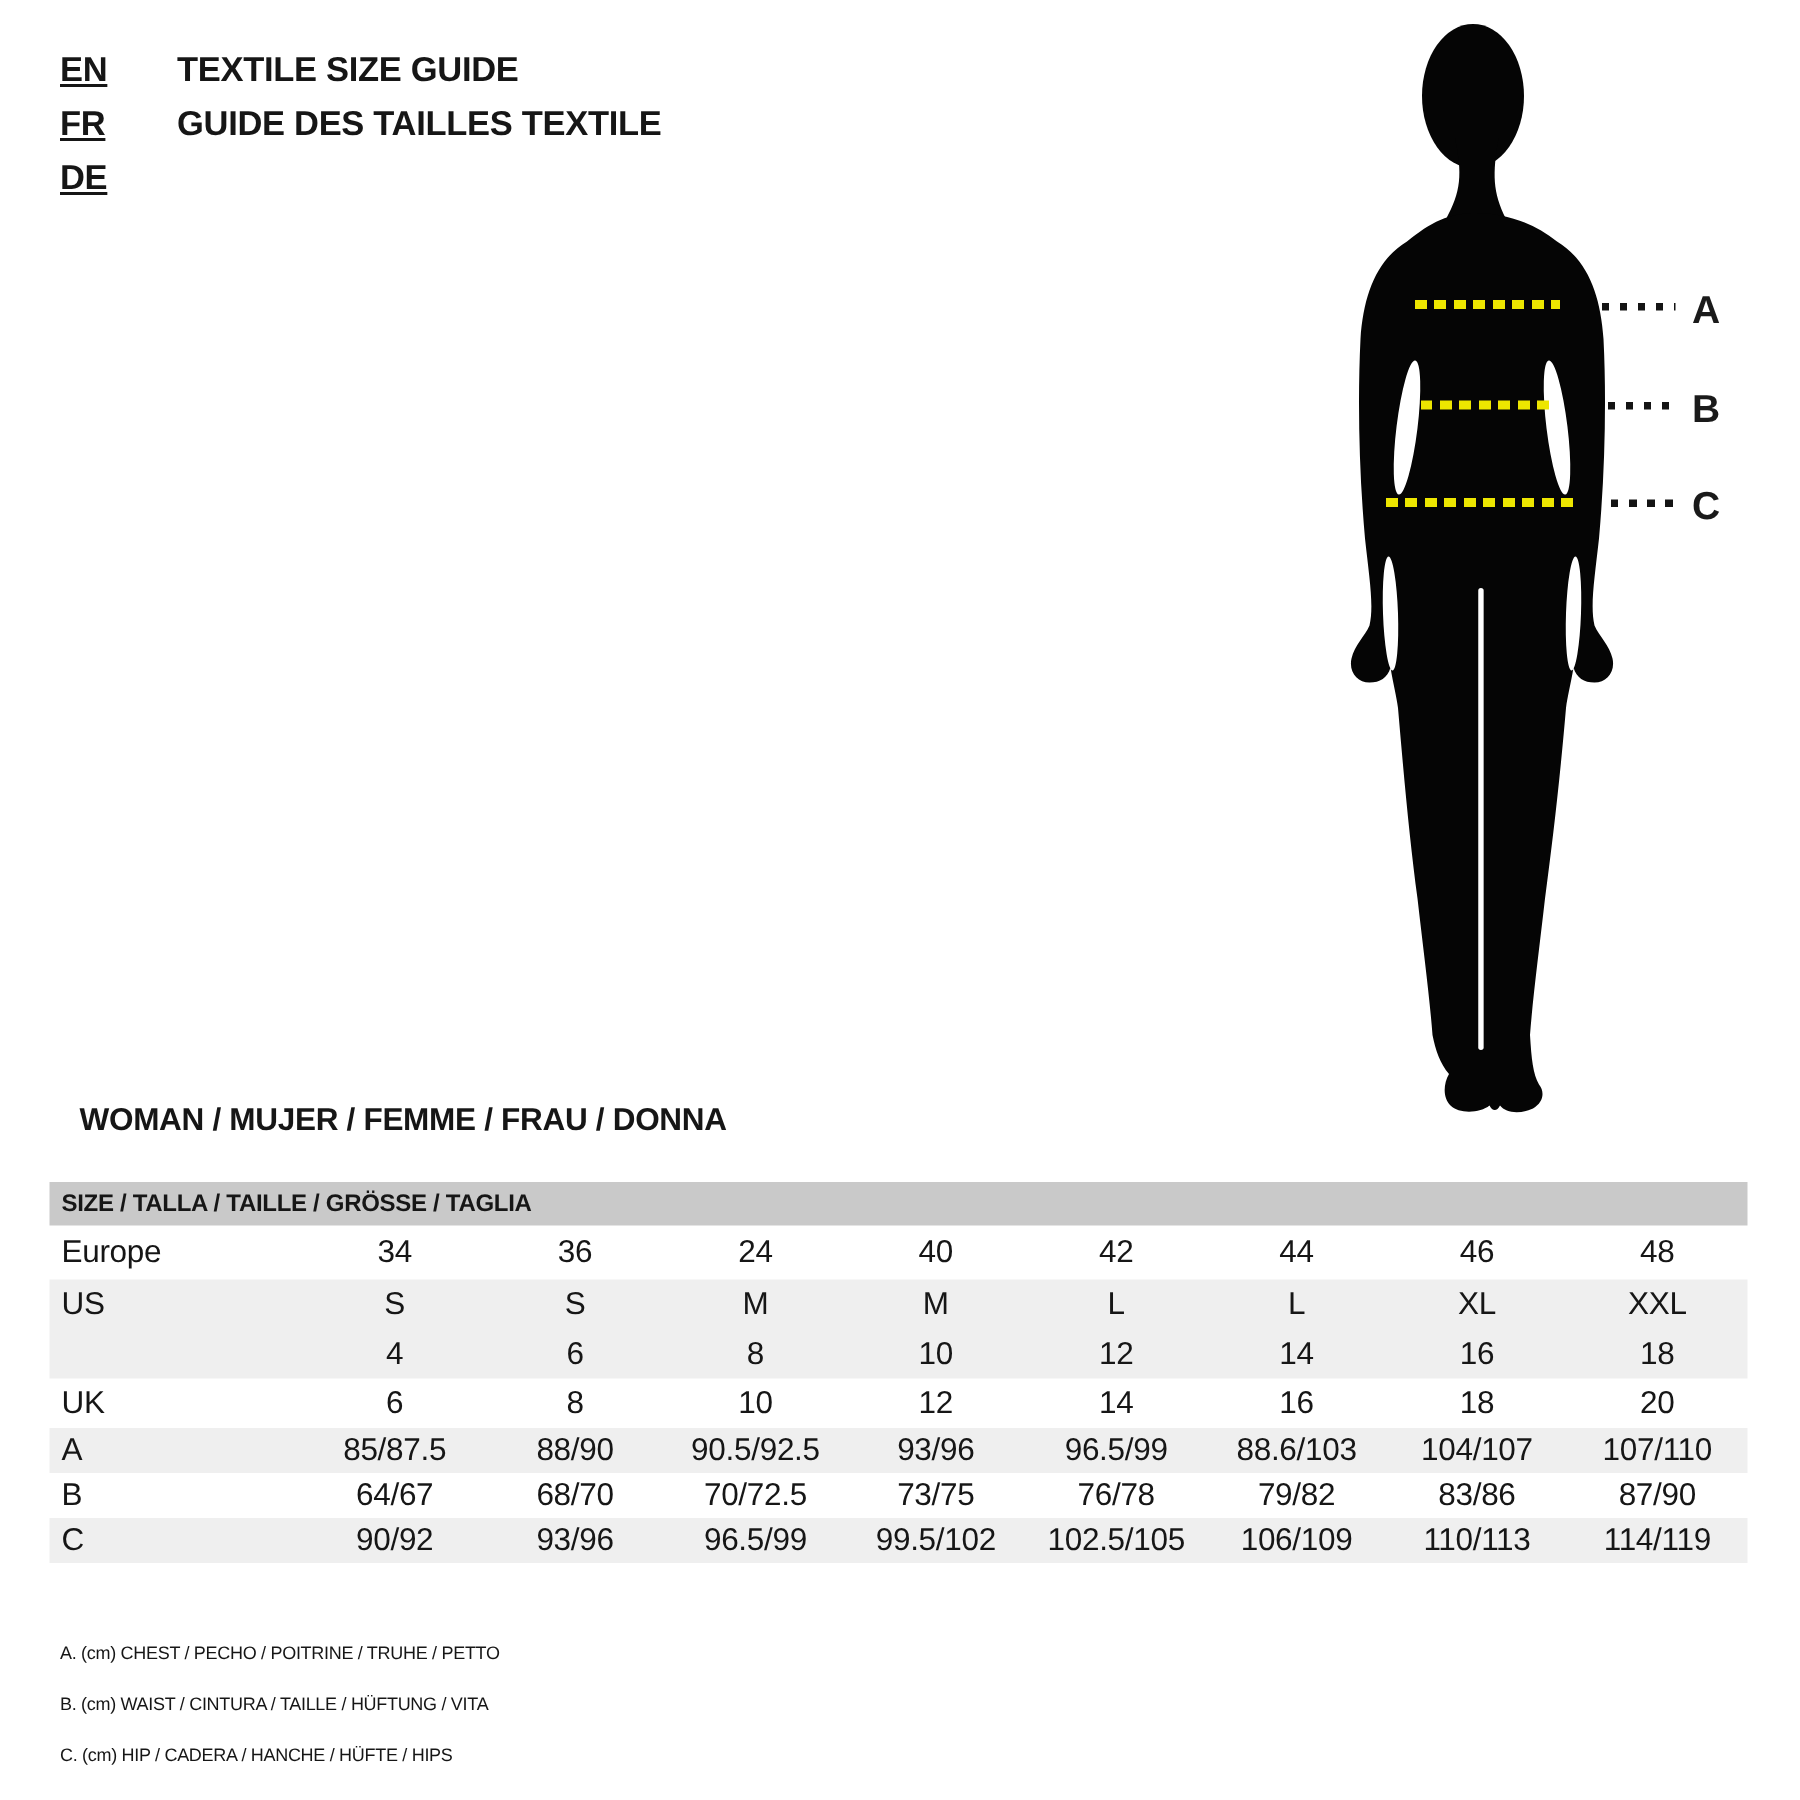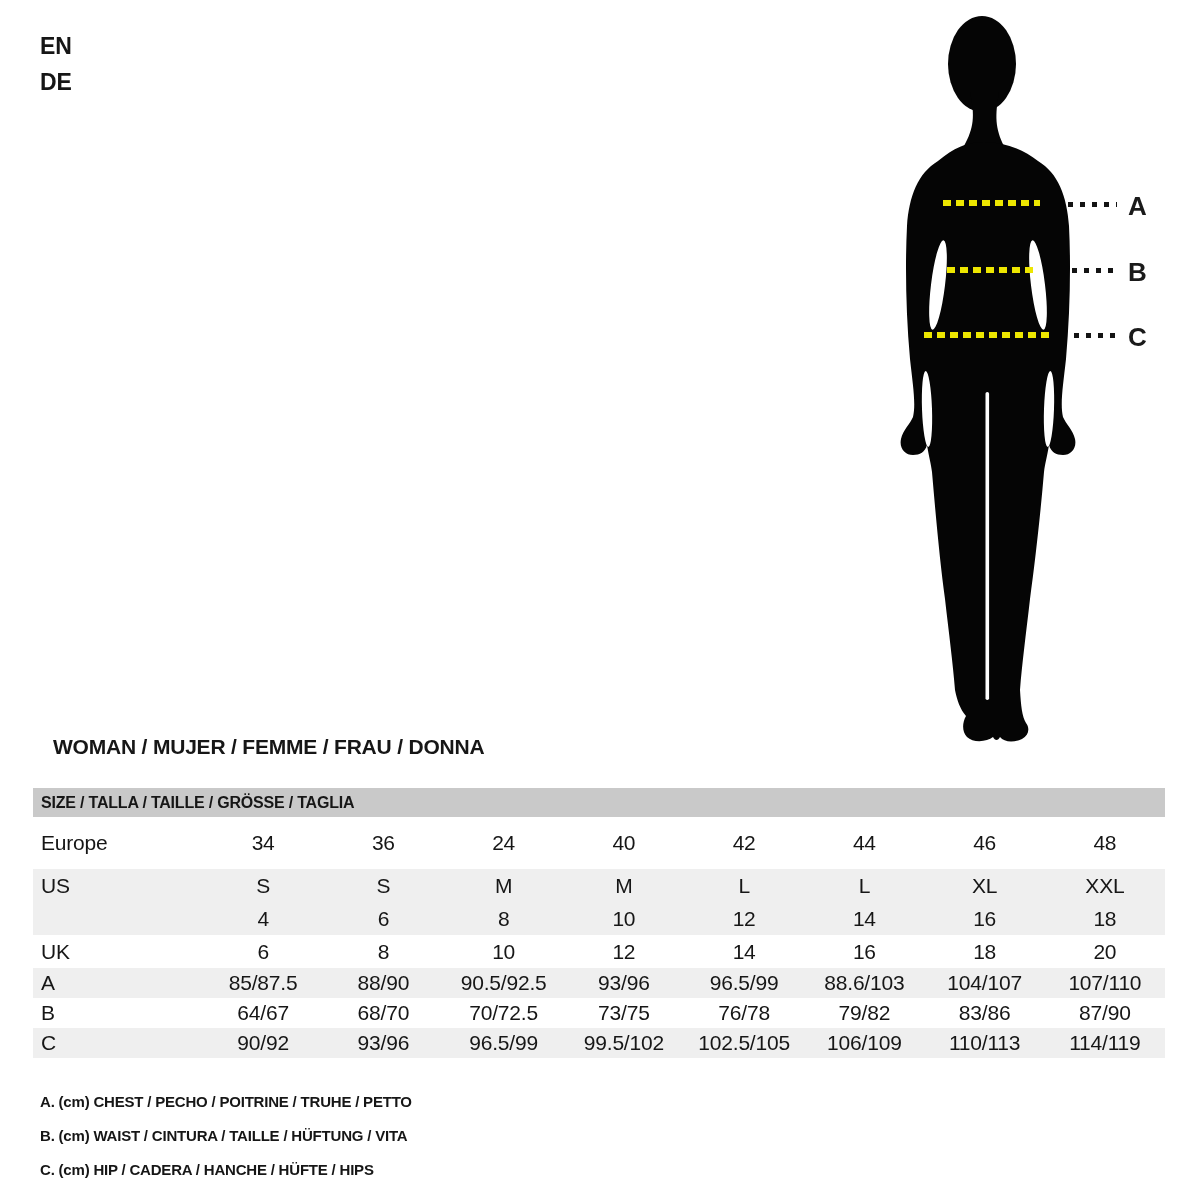--- a/index.html
+++ b/index.html
@@ -8,21 +8,21 @@
     font-family:"Liberation Sans","DejaVu Sans",sans-serif; color:#161616;
     overflow:hidden;
   }
 
   
   .langs { position:absolute; left:40px; top:28px; }
   .lang-row { display:flex; height:36px; align-items:center; }
   .lang-code, .lang-title {
     font-weight:700; font-size:23px; letter-spacing:-0.2px; white-space:nowrap;
   }
-  .lang-code { width:78px; }
+  .lang-code { width:78px;text-decoration:underline; }
 
   
   .figure-svg { position:absolute; left:900px; top:14px; width:190px; height:730px; }
 
   .measure-dash { position:absolute; height:6px; }
   .dash-a { left:943px; top:200px; width:97px; }
   .dash-b { left:947px; top:267px; width:89px; }
   .dash-c { left:924px; top:332px; width:125px; }
   .yellow-dash {
     background:repeating-linear-gradient(90deg,#ede600 0 8px,rgba(0,0,0,0) 8px 13px);
@@ -54,38 +54,43 @@
   .thead {
     height:29px; line-height:29px; background:#c9c9c9;
     font-size:16px; font-weight:700; padding-left:8px; letter-spacing:-0.2px;
   }
   .trow {
     display:grid; grid-template-columns:170px repeat(8,1fr);
     align-items:center; font-size:21px; letter-spacing:-0.2px;
   }
   .trow .cell { text-align:center; }
   .trow .cell.rowlabel { text-align:left; padding-left:8px; }
-  .h36 { height:52px; } .h33 { height:33px; } .h30 { height:30px; }
+  .h36 { height:36px; } .h33 { height:33px; } .h30 { height:30px; }
   .shaded { background:#efefef; }
 
   
   .legend { position:absolute; left:40px; top:1085px; }
   .legend-line {
-    font-size:15px; font-weight:700; line-height:34px;
+    font-size:12px; font-weight:400; line-height:34px;
     letter-spacing:-0.2px; white-space:nowrap;
   }
 </style>
 </head>
 <body>
 
 <div class="page">
 
   <div class="langs">
     <div class="lang-row">
       <span class="lang-code">EN</span>
+      <span class="lang-title">TEXTILE SIZE GUIDE</span>
+    </div>
+    <div class="lang-row">
+      <span class="lang-code">FR</span>
+      <span class="lang-title">GUIDE DES TAILLES TEXTILE</span>
     </div>
     <div class="lang-row">
       <span class="lang-code">DE</span>
     </div>
   </div>
 
   <svg class="figure-svg" viewBox="0 0 190 730" aria-hidden="true">
     <ellipse cx="82" cy="50" rx="34" ry="48" fill="#050505"></ellipse>
     <path d="M 70,78 C 75,102 74,114 64,132 L 104,132 C 95,114 95,102 99,78 Z" fill="#050505"></path>
     <path d="M 84,128

